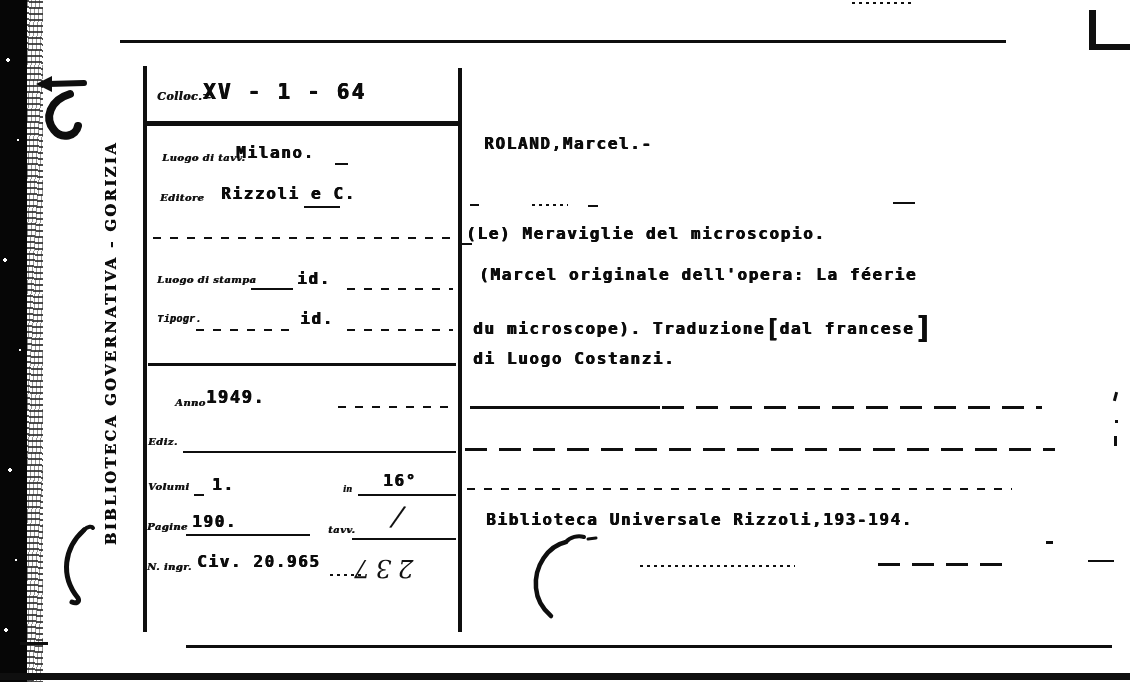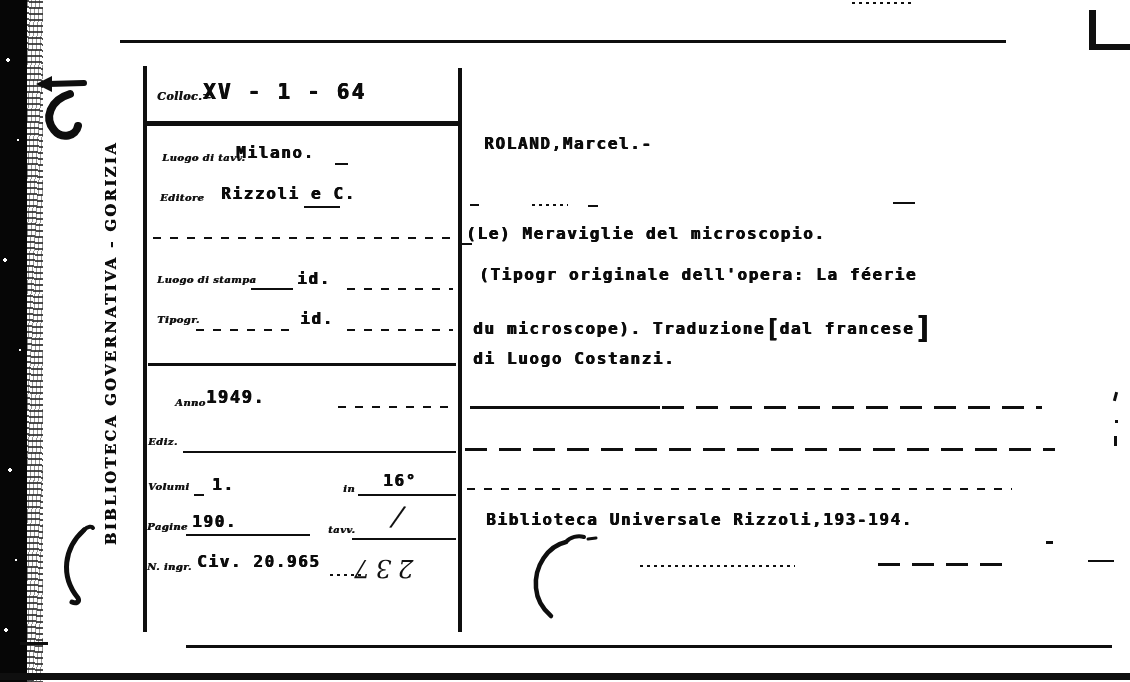--- a/index.html
+++ b/index.html
@@ -101,39 +101,39 @@
 <div class="typed" style="left:221px;top:186px;">Rizzoli e C.</div>
 <div class="hline" style="left:304px;top:206px;width:36px;height:2px;"></div>
 
 <div class="dashB" style="left:153px;top:237px;width:303px;"></div>
 
 <div class="lbl" style="left:157px;top:275px;">Luogo di stampa</div>
 <div class="hline" style="left:251px;top:288px;width:42px;height:2px;"></div>
 <div class="typed" style="left:297px;top:271px;">id.</div>
 <div class="dashB" style="left:347px;top:288px;width:106px;"></div>
 
-<div class="lbl" style="left:157px;top:315px;">Tipogr.</div>
+<div class="lbl" style="left:157px;top:315px;font-family:Liberation Mono, monospace;">Tipogr.</div>
 <div class="dashB" style="left:196px;top:329px;width:95px;"></div>
 <div class="typed" style="left:300px;top:311px;">id.</div>
 <div class="dashB" style="left:347px;top:329px;width:106px;"></div>
 
 <div class="hline" style="left:148px;top:363px;width:308px;height:3px;"></div>
 
 <div class="lbl" style="left:151px;top:398px;margin-left:24px;">Anno</div>
 <div class="typed" style="left:206px;top:389px;font-size:17px;">1949.</div>
 <div class="dashB" style="left:338px;top:406px;width:118px;"></div>
 
 <div class="lbl" style="left:148px;top:437px;">Ediz.</div>
 <div class="typed" style="left:185px;top:434px;"></div>
 <div class="hline" style="left:183px;top:451px;width:273px;height:2px;"></div>
 
 <div class="lbl" style="left:148px;top:482px;">Volumi</div>
 <div class="hline" style="left:194px;top:494px;width:10px;height:2px;"></div>
 <div class="typed" style="left:212px;top:477px;">1.</div>
-<div class="lbl" style="left:343px;top:484px;">in</div>
+<div class="lbl" style="left:343px;top:484px;font-family:Liberation Serif, serif;">in</div>
 <div class="typed" style="left:383px;top:473px;">16°</div>
 <div class="hline" style="left:358px;top:494px;width:98px;height:2px;"></div>
 
 <div class="lbl" style="left:147px;top:522px;">Pagine</div>
 <div class="typed" style="left:192px;top:514px;">190.</div>
 <div class="hline" style="left:186px;top:534px;width:124px;height:2px;"></div>
 <div class="lbl" style="left:328px;top:525px;">tavv.</div>
 <div class="hline" style="left:352px;top:538px;width:104px;height:2px;"></div>
 <div class="typed hand" style="left:393px;top:503px;font-size:28px;font-style:italic;transform:rotate(8deg);text-shadow:none;font-weight:400;">/</div>
 
@@ -147,21 +147,21 @@
 <div class="typed" style="left:484px;top:136px;">ROLAND,Marcel.-</div>
 
 <div class="hline" style="left:470px;top:204px;width:9px;height:2px;"></div>
 <div class="dots" style="left:532px;top:204px;width:36px;"></div>
 <div class="hline" style="left:588px;top:205px;width:10px;height:2px;"></div>
 <div class="hline" style="left:893px;top:202px;width:22px;height:2px;"></div>
 
 <div class="hline" style="left:459px;top:243px;width:13px;height:2px;"></div>
 <div class="typed" style="left:466px;top:226px;">(Le) Meraviglie del microscopio.</div>
 
-<div class="typed" style="left:479px;top:267px;">(Tipogr originale dell'opera: La féerie</div>
+<div class="typed" style="left:479px;top:267px;">(Marcel originale dell'opera: La féerie</div>
 
 <div class="typed" style="left:473px;top:309px;">
   <span>du microscope). Traduzione</span><span class="bracket">[</span><span>dal francese</span><span class="bracket" style="font-size:30px;top:4px;">]</span>
 </div>
 
 <div class="typed" style="left:473px;top:351px;">di Luogo Costanzi.</div>
 
 <div class="hline" style="left:470px;top:406px;width:190px;height:3px;"></div>
 <div class="dashA" style="left:662px;top:406px;width:380px;"></div>
 <div class="dashA" style="left:465px;top:448px;width:590px;"></div>

